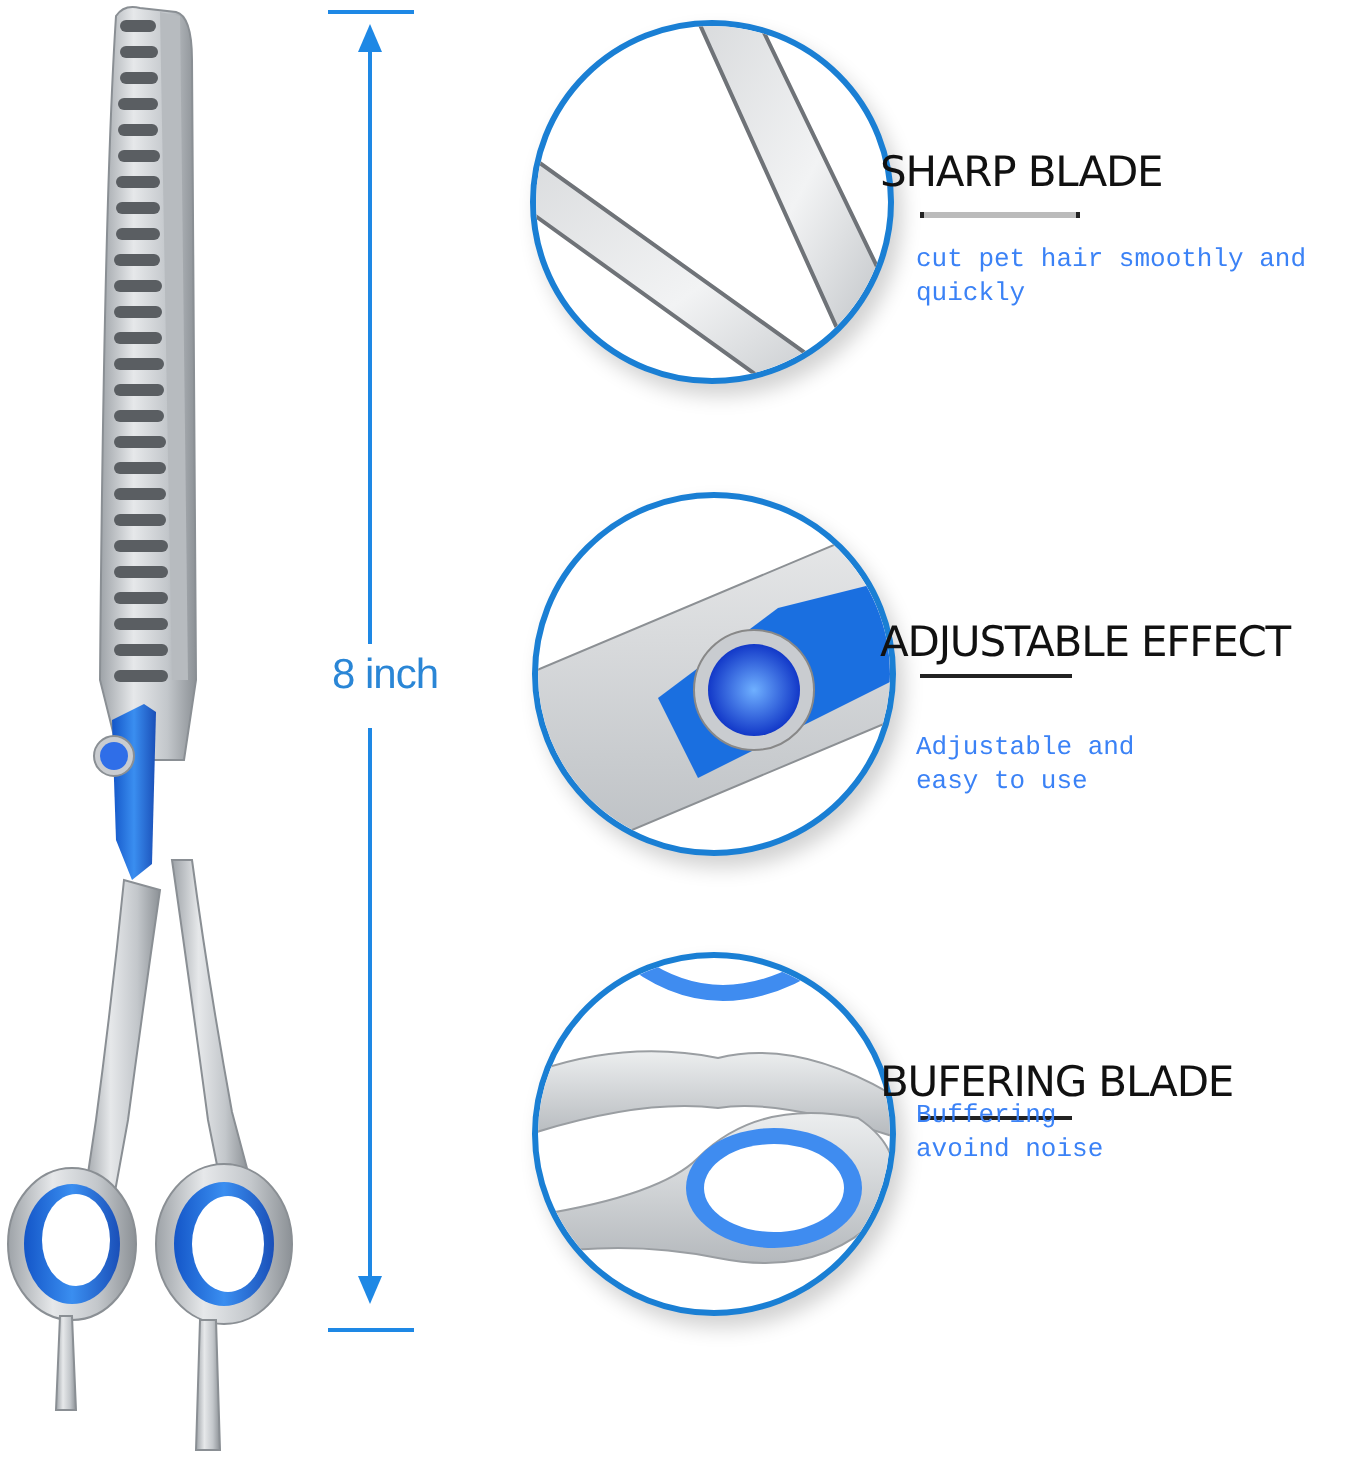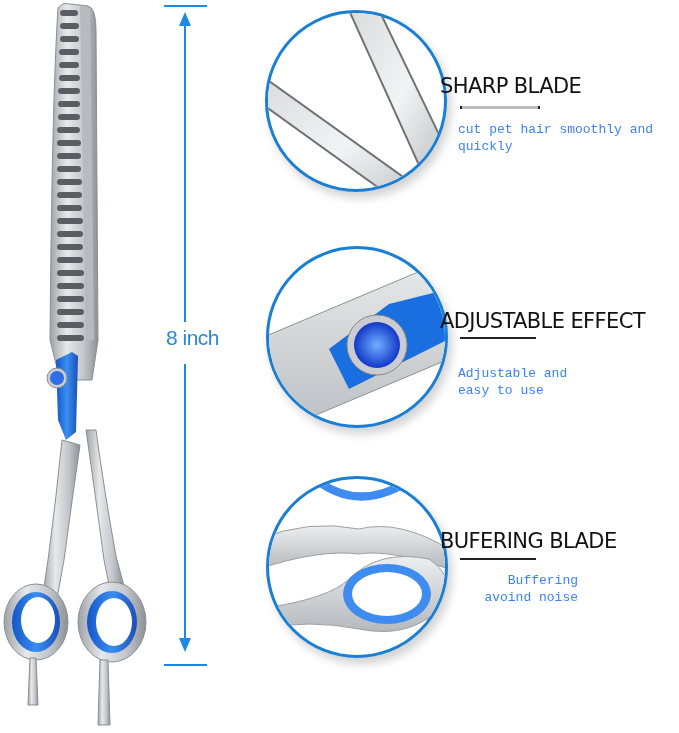--- a/index.html
+++ b/index.html
@@ -141,13 +141,13 @@
     </defs>
     <path d="M40 -5 Q90 40 150 -5" fill="none" stroke="#3f8cf0" stroke-width="8"></path>
     <path d="M-10 60 Q40 40 90 50 Q130 40 180 70 L180 90 Q120 70 90 75 Q50 70 -10 90 Z" fill="url(#bl3)" stroke="#9a9ea2"></path>
     <path d="M-10 130 Q60 120 80 100 Q110 70 160 80 Q190 100 170 130 Q140 160 90 150 Q40 140 -10 150 Z" fill="url(#bl3)" stroke="#9a9ea2"></path>
     <ellipse cx="118" cy="115" rx="44" ry="30" fill="#3f8cf0"></ellipse>
     <ellipse cx="118" cy="115" rx="35" ry="22" fill="#ffffff"></ellipse>
   </svg>
 </div>
 <div class="feat-title" style="top:529px;">BUFERING BLADE</div>
 <div class="feat-underline" style="top:558px;"></div>
-<div class="feat-desc" style="top:572px;width:120px;text-align:right;">Buffering avoind noise</div>
+<div class="feat-desc" style="top:549px;width:120px;">Buffering avoind noise</div>
 
 </body></html>

